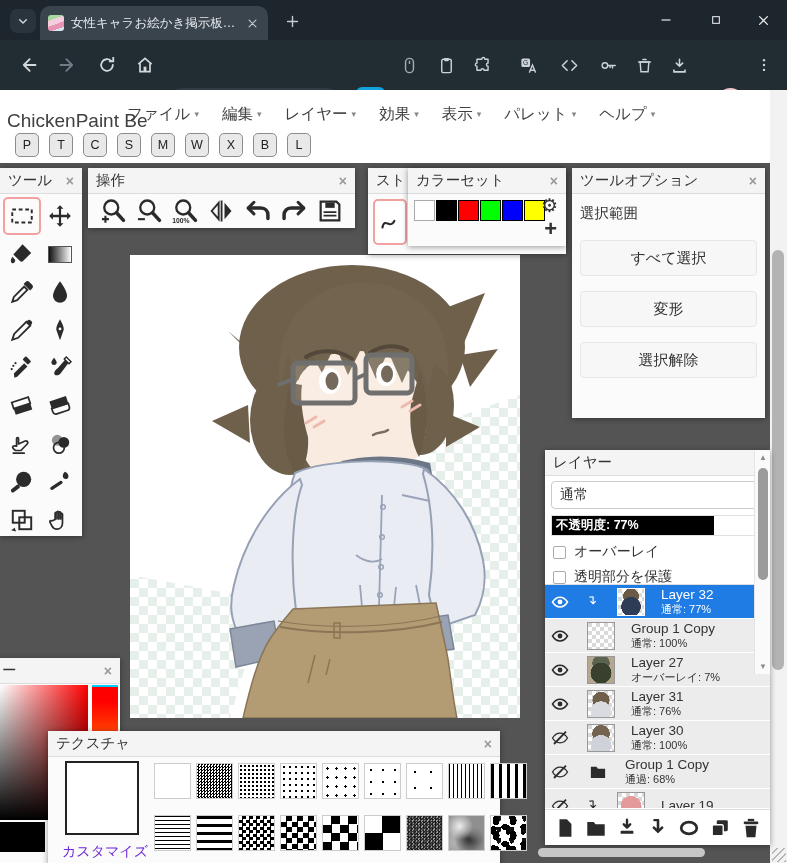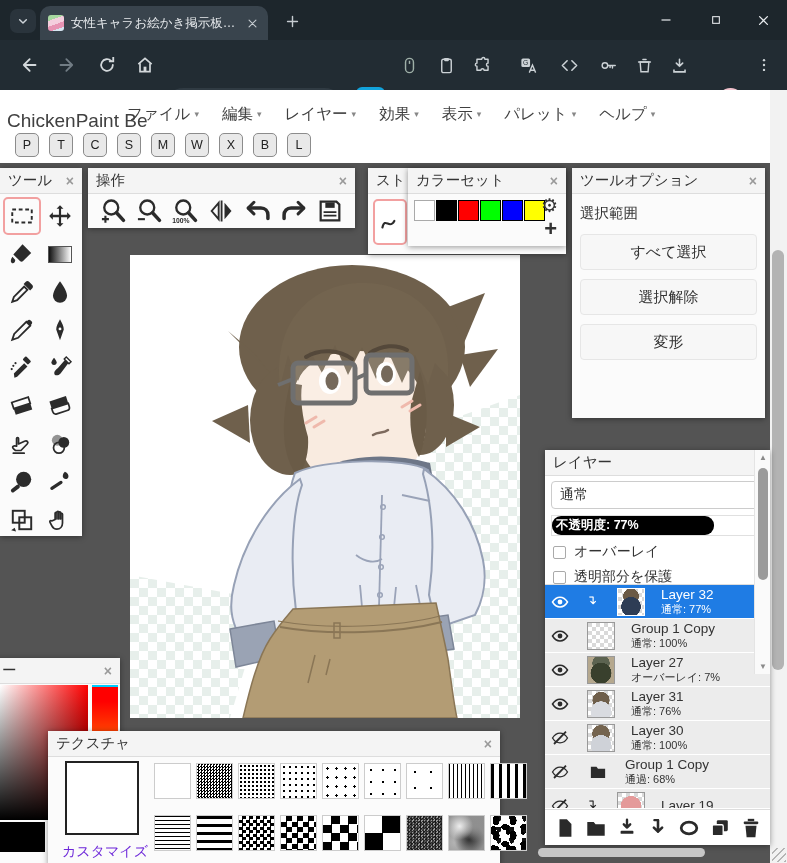--- a/index.html
+++ b/index.html
@@ -51,21 +51,21 @@
   .p-stroke{left:368px;top:5px;width:198px;height:86px;z-index:1}
   .strokebtn{position:absolute;left:5px;top:31px;width:34px;height:46px;border:2px solid #f2a0a0;border-radius:5px;background:#fff;display:flex;align-items:center;justify-content:center}
   .p-colorset{left:408px;top:5px;width:158px;height:78px;z-index:2}
   #swrow{position:absolute;left:6px;top:32px;display:flex;gap:1px}
   .sw{width:21px;height:21px;border:1px solid #000}
   .sw.w{border-color:#aaa}
   .cs-gear{position:absolute;right:8px;top:28px;font-size:19px;color:#333;line-height:1}
   .cs-plus{position:absolute;right:9px;top:50px;font-size:22px;font-weight:bold;color:#333;line-height:1}
   .p-toolopt{left:572px;top:5px;width:193px;height:250px}
   .tosec{padding:10px 8px 2px;font-size:14.5px;color:#333}
-  .tobtn{display:block;width:177px;height:36px;margin:9px auto 0;background:#f7f7f7;border:1px solid #e6e6e6;border-radius:4px;font-size:15px;color:#333;text-align:center;line-height:34px}
+  .tobtn{display:block;width:177px;height:36px;margin:15px auto 0;background:#f7f7f7;border:1px solid #e6e6e6;border-radius:4px;font-size:15px;color:#333;text-align:center;line-height:34px}
 
   
   .p-layers{left:545px;top:287px;width:225px;height:395px;z-index:3;background:#fff}
   .blendsel{margin:5px 6px 0;height:28px;border:1px solid #ccc;border-radius:4px;background:#fff;display:flex;align-items:center;padding:0 8px;font-size:14px}
   .opac{margin:6px 6px 0;height:21px;position:relative;background:#fff;border:1px solid #e0e0e0}
   .opacfill{position:absolute;left:0;top:0;bottom:0;background:#000;color:#fff;font-size:12.5px;font-weight:bold;display:flex;align-items:center;padding-left:4px;white-space:nowrap}
   .cbrow{display:flex;align-items:center;gap:8px;margin:7px 8px 0;font-size:14px;color:#333}
   .cbox{width:13px;height:13px;border:1px solid #aaa;border-radius:2px;background:#fff;flex:0 0 13px}
   .llist{position:absolute;left:0;top:134px;width:225px;height:224px;overflow:hidden;border-top:1px solid #ddd}
   .lrow{position:relative;height:33px;margin-bottom:1px;background:#ececec;display:flex;align-items:center;padding:0 4px;gap:16px}
@@ -588,35 +588,35 @@
     </div>
 
     <div class="panel p-toolopt">
       <div class="ptitle">
           <span>ツールオプション</span>
           <span class="pclose">×</span>
         </div>
       <div class="tosec">選択範囲</div>
       <div id="tobtns">
           <button class="tobtn">すべて選択</button>
+          <button class="tobtn">変形</button>
           <button class="tobtn">選択解除</button>
-          <button class="tobtn">変形</button>
         </div>
     </div>
 
     <div class="panel p-layers">
       <div class="ptitle">
           <span>レイヤー</span>
           <span class="pclose">×</span>
         </div>
       <div class="blendsel">
           <span>通常</span>
         </div>
       <div class="opac">
-        <div class="opacfill" id="opacfill" style="width: 77%; border-radius: 9px;">
+        <div class="opacfill" id="opacfill" style="width: 77%;">
             <span>不透明度: 77%</span>
           </div>
       </div>
       <div id="layeropts">
           <div class="cbrow">
             <span class="cbox"></span>
             <span>オーバーレイ</span>
           </div>
           <div class="cbrow">
             <span class="cbox"></span>

